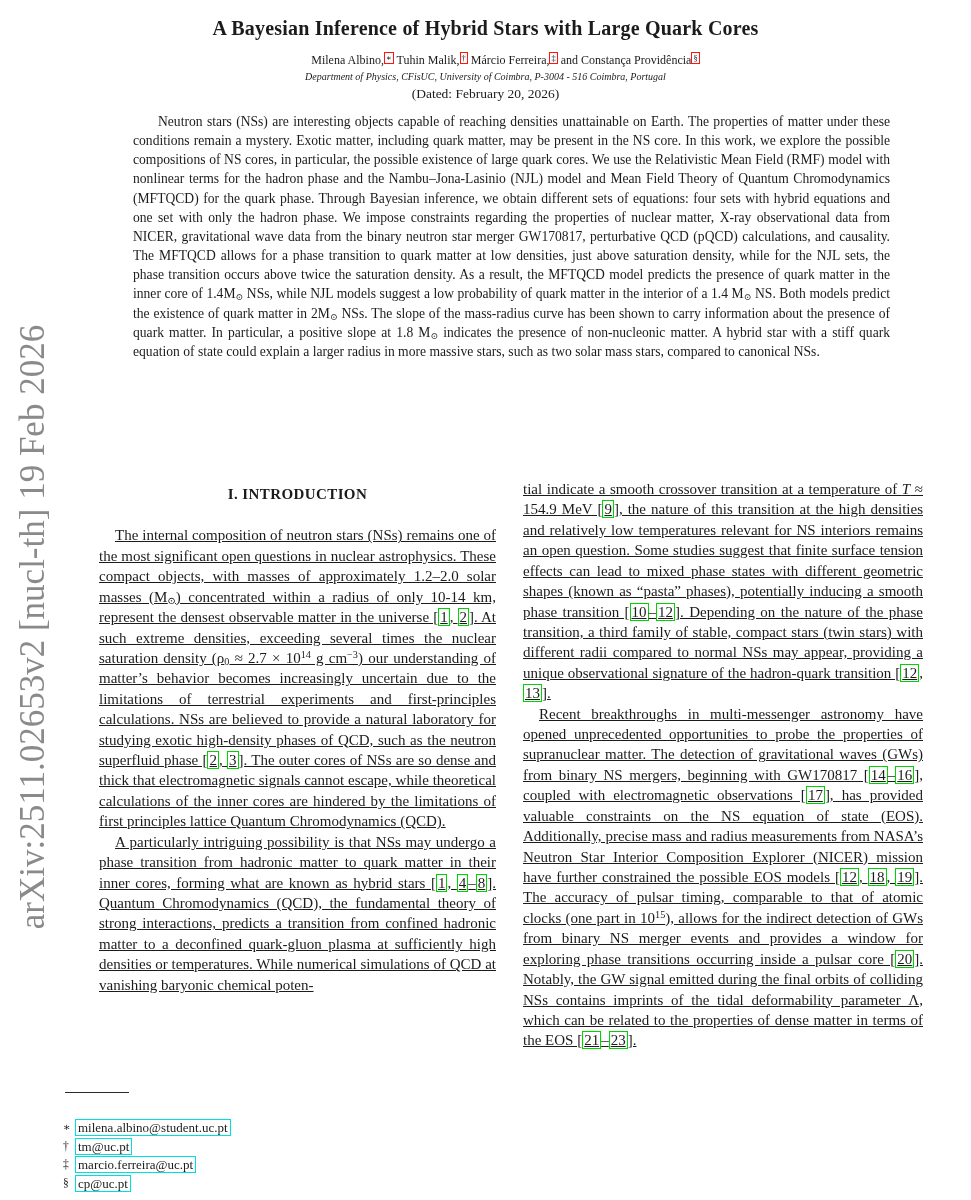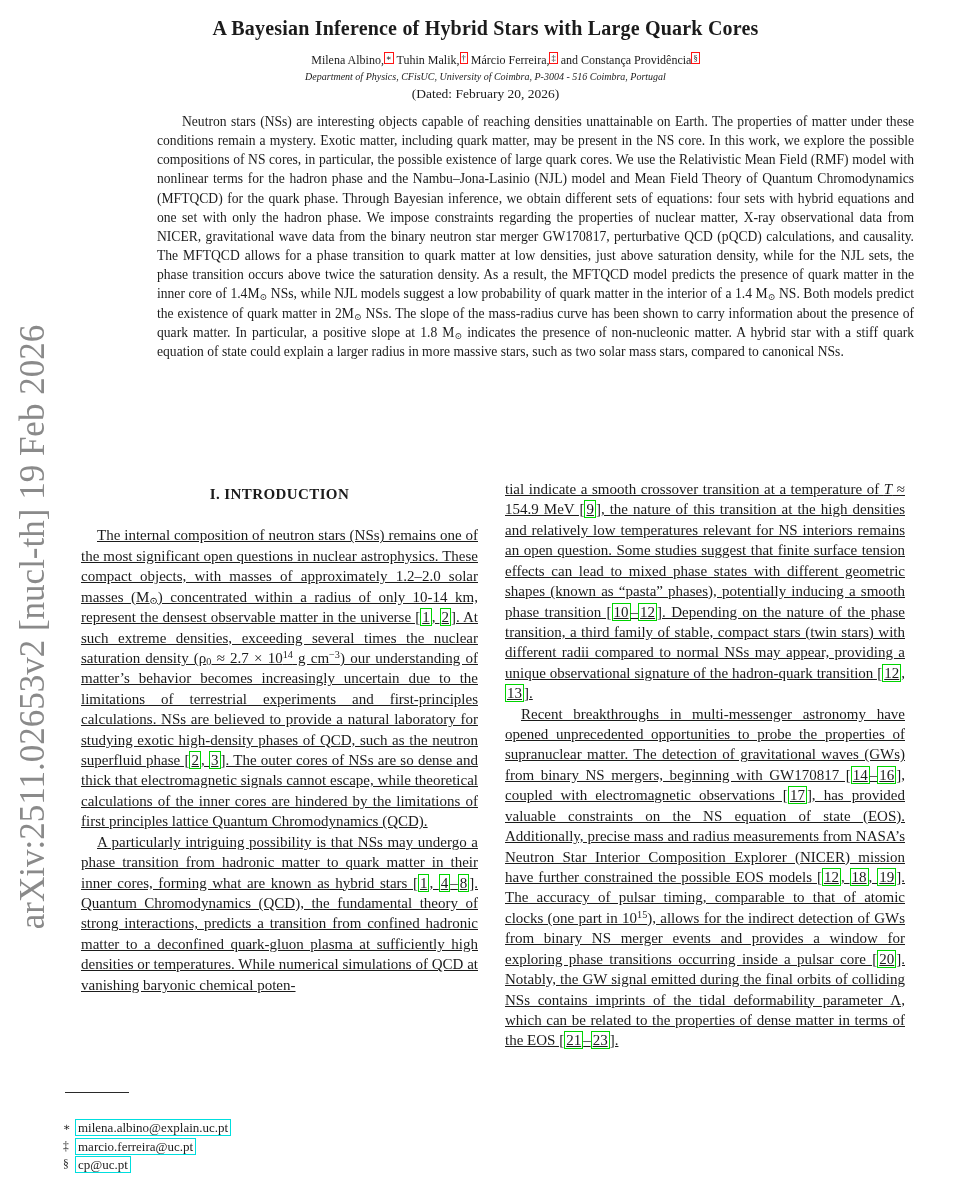--- a/index.html
+++ b/index.html
@@ -62,27 +62,26 @@
   
   .abstract {
     position: absolute;
     left: 133px;
     top: 112px;
     width: 757px;
     font-size: 13.6px;
     line-height: 1.41;
     text-align: justify;
     text-indent: 25px;
-    margin-left: 24px;
   }
 
   
   .columns {
     position: absolute;
-    left: 81px;
+    left: 99px;
     top: 479px;
     width: 824px;
     height: 721px;
     display: flex;
     overflow: hidden;
     font-size: 15px;
     line-height: 1.362;
   }
   .col-left  { width: 397px; flex: 0 0 397px; margin-right: 27px; }
   .col-right { width: 400px; flex: 0 0 400px; }
@@ -172,21 +171,24 @@
       <div>
           <p class="noindent">tial indicate a smooth crossover transition at a temperature of <span class="it">T</span> ≈ 154.9 MeV [<span class="box cite">9</span>], the nature of this transition at the high densities and relatively low temperatures relevant for NS interiors remains an open question. Some studies suggest that finite surface tension effects can lead to mixed phase states with different geometric shapes (known as “pasta” phases), potentially inducing a smooth phase transition [<span class="box cite">10</span>–<span class="box cite">12</span>]. Depending on the nature of the phase transition, a third family of stable, compact stars (twin stars) with different radii compared to normal NSs may appear, providing a unique observational signature of the hadron-quark transition [<span class="box cite">12</span>, <span class="box cite">13</span>].</p>
           <p>Recent breakthroughs in multi-messenger astronomy have opened unprecedented opportunities to probe the properties of supranuclear matter. The detection of gravitational waves (GWs) from binary NS mergers, beginning with GW170817 [<span class="box cite">14</span>–<span class="box cite">16</span>], coupled with electromagnetic observations [<span class="box cite">17</span>], has provided valuable constraints on the NS equation of state (EOS). Additionally, precise mass and radius measurements from NASA’s Neutron Star Interior Composition Explorer (NICER) mission have further constrained the possible EOS models [<span class="box cite">12</span>, <span class="box cite">18</span>, <span class="box cite">19</span>]. The accuracy of pulsar timing, comparable to that of atomic clocks (one part in 10<span class="sup">15</span>), allows for the indirect detection of GWs from binary NS merger events and provides a window for exploring phase transitions occurring inside a pulsar core [<span class="box cite">20</span>]. Notably, the GW signal emitted during the final orbits of colliding NSs contains imprints of the tidal deformability parameter Λ, which can be related to the properties of dense matter in terms of the EOS [<span class="box cite">21</span>–<span class="box cite">23</span>].</p>
         </div>
     </div>
   </div>
 
   <div class="footnotes">
     <div class="footnote-rule"></div>
     <div class="footnote">
-      <span class="fmark">∗</span><span class="box email">milena.albino@explain.uc.pt</span>
+      <span class="fmark">∗</span><span class="box email">milena.albino@student.uc.pt</span>
+    </div>
+    <div class="footnote">
+      <span class="fmark">†</span><span class="box email">tm@uc.pt</span>
     </div>
     <div class="footnote">
       <span class="fmark">‡</span><span class="box email">marcio.ferreira@uc.pt</span>
     </div>
     <div class="footnote">
       <span class="fmark">§</span><span class="box email">cp@uc.pt</span>
     </div>
   </div>
 
 </div>

